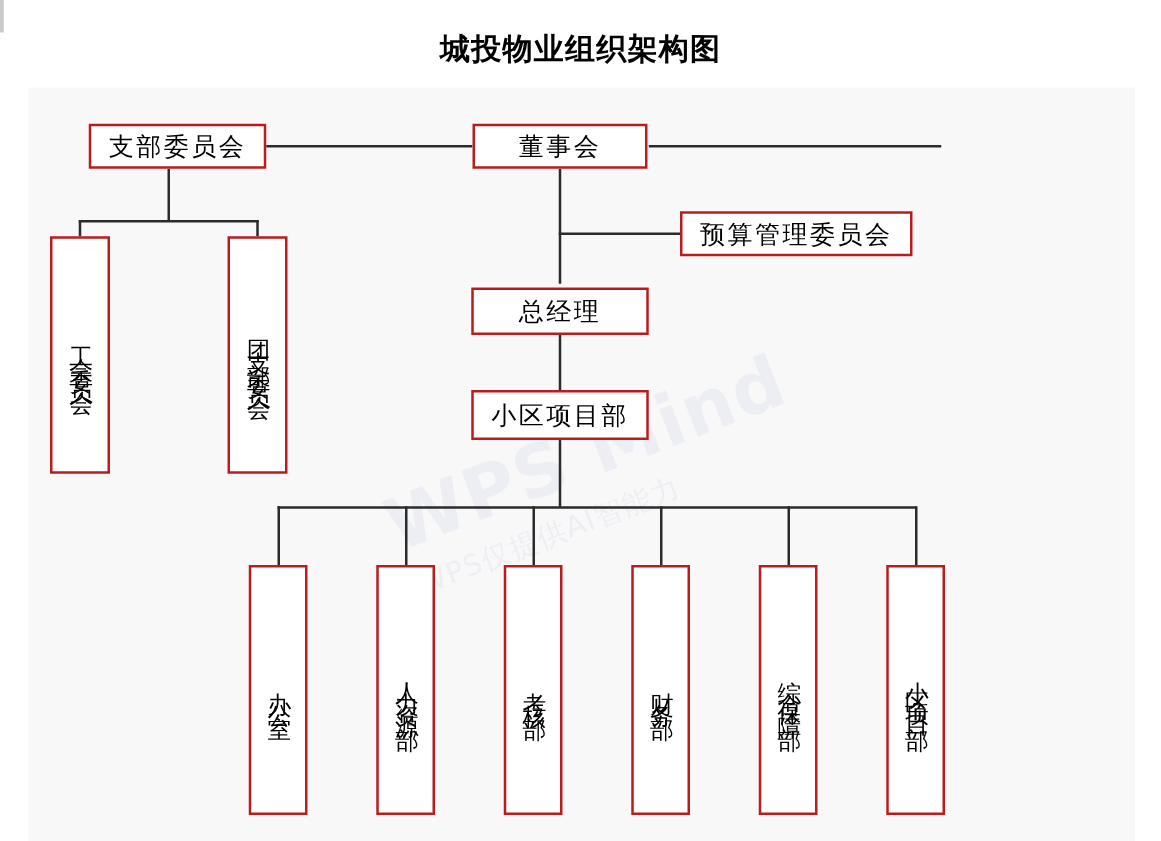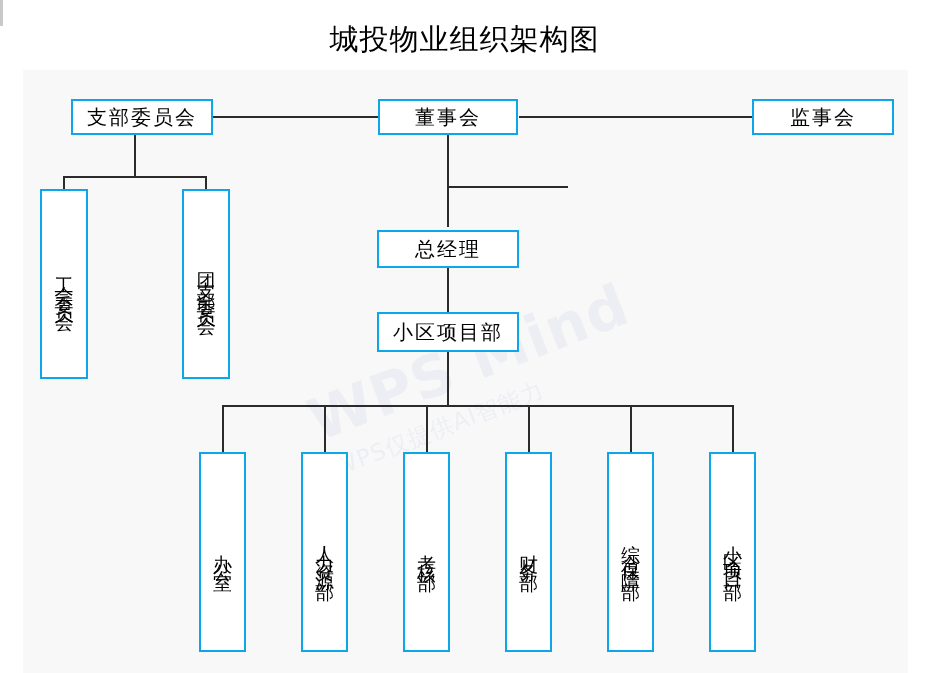--- a/index.html
+++ b/index.html
@@ -26,22 +26,22 @@
   }
 
   
   #chart-title {
     position: absolute;
     left: 0;
     top: 24px;
     width: 929px;
     text-align: center;
     font-family: "DejaVu Serif", "Liberation Serif", serif;
-    font-size: 29px;
-    font-weight: normal;
+    font-size: 24px;
+    font-weight: bold;
     color: #000000;
     letter-spacing: 1px;
     line-height: 30px;
   }
 
   
   #chart-canvas {
     position: absolute;
     left: 23px;
     top: 70px;
@@ -78,21 +78,21 @@
     letter-spacing: 1px;
     white-space: nowrap;
     margin-top: 2px;
     margin-left: 6px;
   }
 
   
   .node {
     position: absolute;
     background: #ffffff;
-    border: 2px solid #0ea5e9;
+    border: 2px solid #b91c1c;
     box-sizing: border-box;
     display: flex;
     align-items: center;
     justify-content: center;
     font-family: "DejaVu Serif", "Liberation Serif", serif;
     color: #000000;
     z-index: 3;
     text-align: right;
   }
   .node .label-h {
@@ -163,24 +163,24 @@
   <div class="conn v" style="left:709px; top:335px; height:48px;"></div>
 
   <div class="node" style="left:48px; top:29px; width:142px; height:36px;">
     <span class="label-h">支部委员会</span>
   </div>
 
   <div class="node" style="left:355px; top:29px; width:140px; height:36px;">
     <span class="label-h">董事会</span>
   </div>
 
-  <div class="node" style="left:729px; top:29px; width:142px; height:36px;">
-    <span class="label-h">监事会</span>
-  </div>
-
+
+  <div class="node" style="left:521px; top:99px; width:186px; height:36px;">
+    <span class="label-h">预算管理委员会</span>
+  </div>
 
   <div class="node" style="left:17px; top:119px; width:48px; height:190px;">
     <span class="label-v">工会委员会</span>
   </div>
 
   <div class="node" style="left:159px; top:119px; width:48px; height:190px;">
     <span class="label-v">团支部委员会</span>
   </div>
 
   <div class="node" style="left:354px; top:160px; width:142px; height:38px;">

